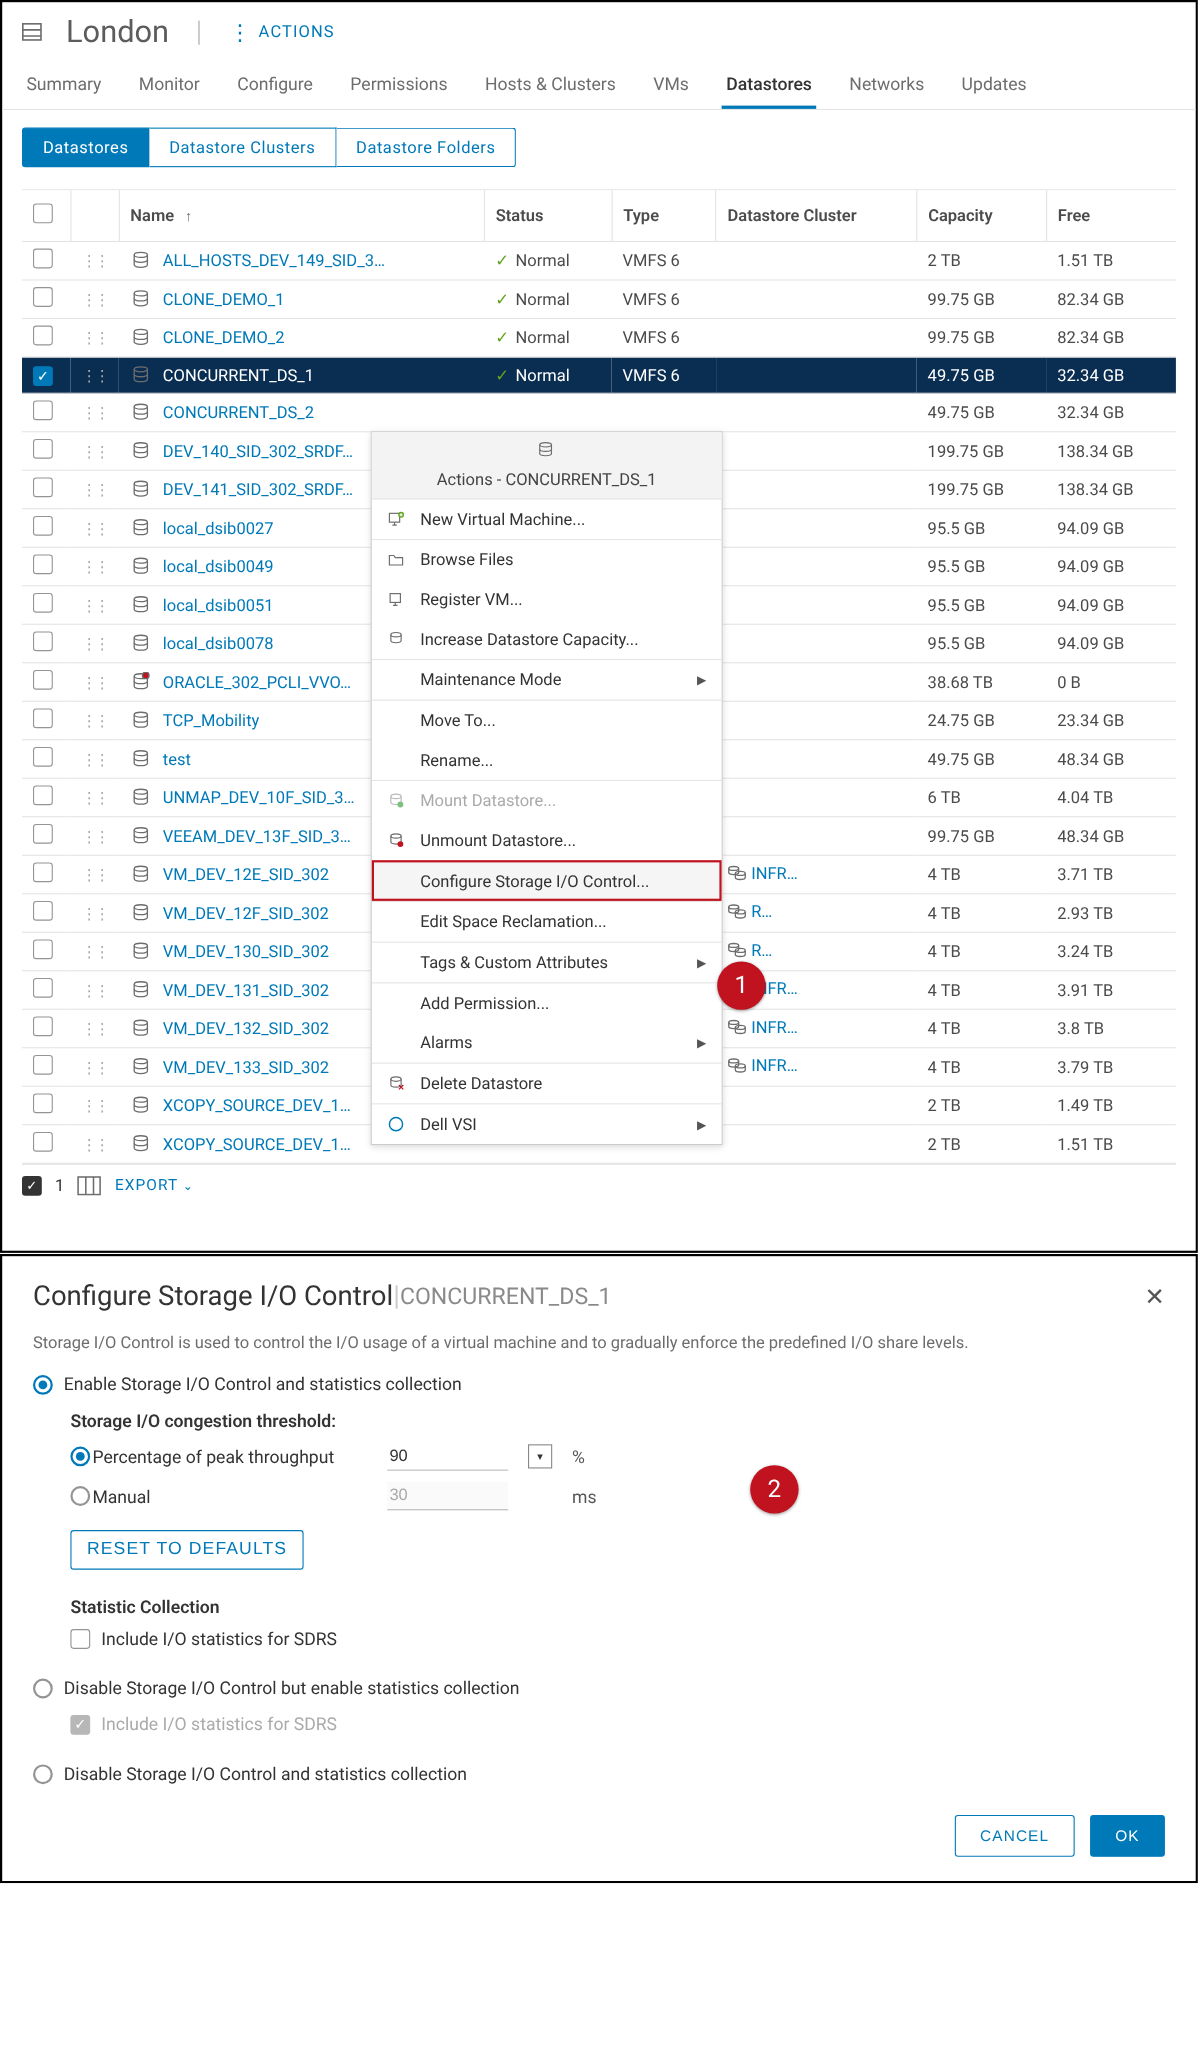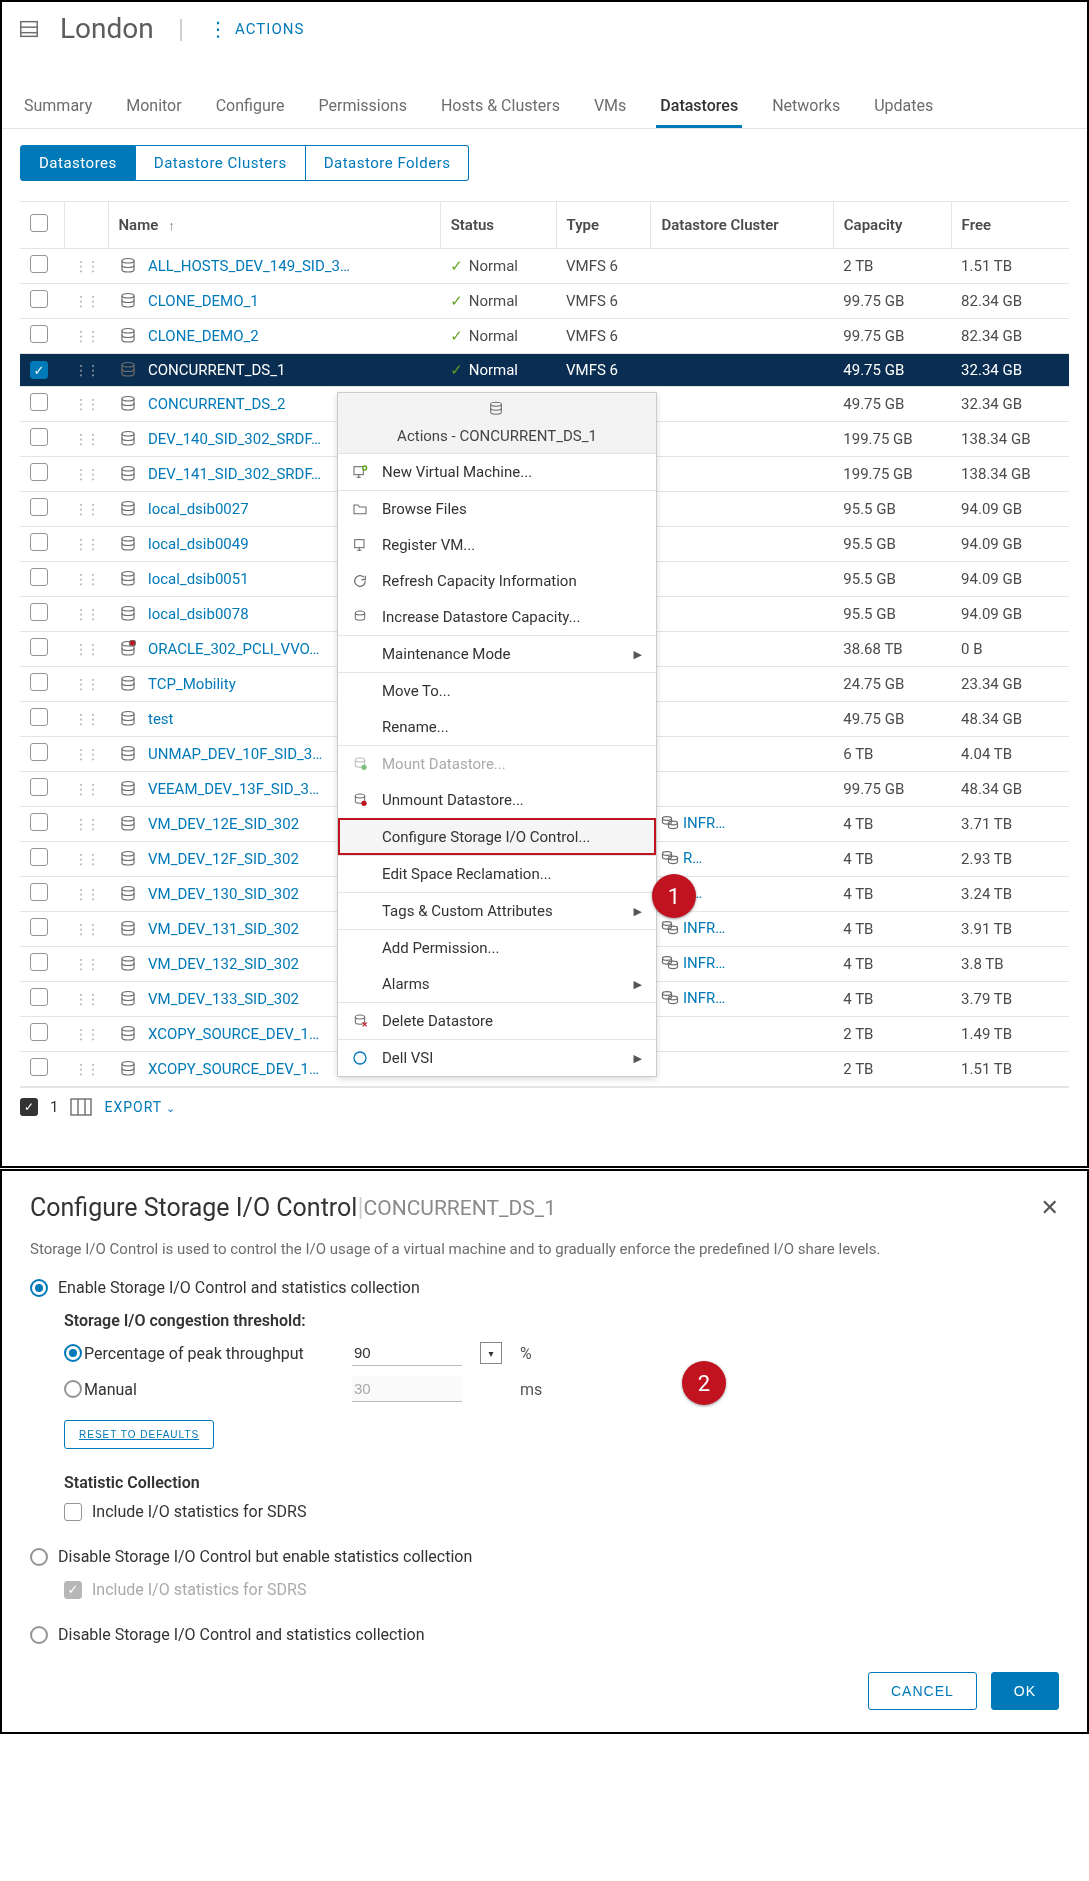--- a/index.html
+++ b/index.html
@@ -26,21 +26,21 @@
   .actions-link { color:#0079b8; font-size:15px; letter-spacing:1px; display:inline-flex; align-items:center; gap:6px;}
   .dots { color:#0079b8; font-size:20px; line-height:10px;}
 
   .tabs {
     display: flex;
     gap: 26px;
     padding: 8px 18px 0 18px;
     border-bottom: 1px solid #e4e4e4;
     font-size: 16px;
   }
-  .tab { color:#6d6d6d; padding: 6px 4px 10px 4px; cursor:pointer; white-space:nowrap;margin-top:29px;}
+  .tab { color:#6d6d6d; padding: 6px 4px 10px 4px; cursor:pointer; white-space:nowrap;}
   .tab.active { color:#333; border-bottom: 3px solid #0079b8; font-weight:500;}
 
   .subtabs { display:flex; padding: 16px 18px 6px 18px; gap:0;}
   .subtab {
     border:1px solid #0079b8;
     padding: 8px 18px;
     color:#0079b8;
     font-size:15px;
     letter-spacing:0.5px;
     cursor:pointer;
@@ -156,23 +156,22 @@
   .thresh-label { display:flex; align-items:center; gap:2px; width:270px;}
   .num-input {
     width:110px; border:none; border-bottom:1px solid #bbb;
     font-size:15px; padding:4px 2px; color:#333;
   }
   .num-input.disabled{color:#aaa;}
   .spin { width:22px;height:22px;border:1px solid #888;display:inline-flex;align-items:center;justify-content:center;font-size:10px;cursor:pointer;}
   .unit{color:#555;}
   .reset-btn{
     border:1px solid #0079b8;color:#0079b8;background:#fff;
-    padding:8px 14px;font-size:10px;letter-spacing:1px;border-radius:3px;cursor:pointer;
+    padding:8px 14px;font-size:16px;letter-spacing:1px;border-radius:3px;cursor:pointer;
     margin-top:8px;
-    text-decoration:underline;
   }
   .chk-row{display:flex;align-items:center;gap:10px;margin:10px 0;}
   .chk{width:18px;height:18px;border:1px solid #949494;border-radius:3px;display:inline-flex;align-items:center;justify-content:center;cursor:pointer;}
   .chk.on{background:#949494;border-color:#949494;color:#fff;font-size:13px;}
   .chk.on::after{content:"✓";}
   .chk.disabledish{background:#b7b7b7;border-color:#b7b7b7;color:#fff;}
   .muted{color:#aaa;}
   .dlg-actions{display:flex;justify-content:flex-end;gap:14px;margin-top:28px;}
   .btn{padding:10px 22px;font-size:14px;letter-spacing:1px;border-radius:3px;cursor:pointer;}
   .btn-secondary{border:1px solid #0079b8;color:#0079b8;background:#fff;}
@@ -859,29 +858,20 @@
         </div>
         <div class="ctx-item">
           <span class="ctx-ico">
             <svg width="16" height="16" viewBox="0 0 24 24" fill="none" stroke="#6d6d6d" stroke-width="1.6">
               <rect x="4" y="4" width="14" height="12"></rect>
               <path d="M8 20h6"></path>
               <path d="M11 16v4"></path>
             </svg>
           </span>
           <span>Register VM...</span>
-        </div>
-        <div class="ctx-item">
-          <span class="ctx-ico">
-            <svg width="16" height="16" viewBox="0 0 24 24" fill="none" stroke="#6d6d6d" stroke-width="1.8">
-              <path d="M20 12a8 8 0 1 1-2.34-5.66"></path>
-              <polyline points="20 4 20 10 14 10"></polyline>
-            </svg>
-          </span>
-          <span>Refresh Capacity Information</span>
         </div>
         <div class="ctx-item">
           <span class="ctx-ico">
             <svg width="16" height="16" viewBox="0 0 24 24" fill="none" stroke="#6d6d6d" stroke-width="1.6">
               <ellipse cx="12" cy="6" rx="7" ry="3"></ellipse>
               <path d="M5 6v8c0 1.66 3.13 3 7 3s7-1.34 7-3V6"></path>
             </svg>
           </span>
           <span>Increase Datastore Capacity...</span>
         </div>

